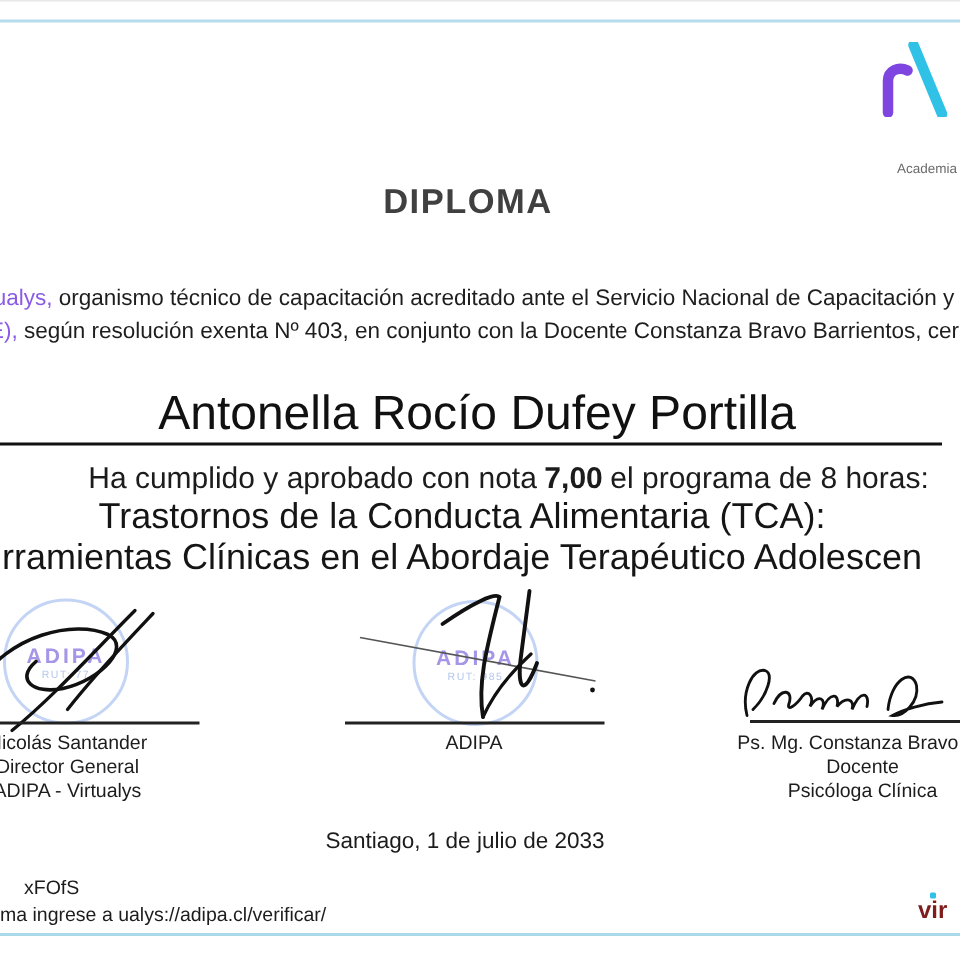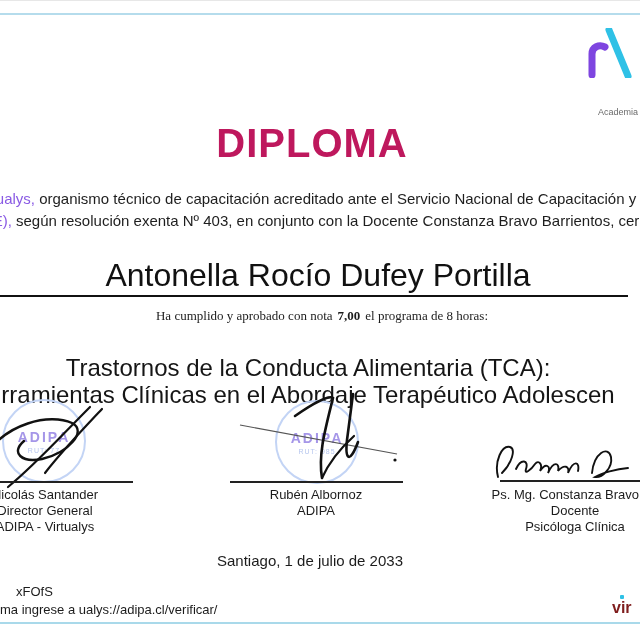--- a/index.html
+++ b/index.html
@@ -8,30 +8,30 @@
     background:#ffffff;
     font-family:"Liberation Sans", sans-serif;
     color:#1c1c1c;
   }
   .abs{position:absolute;}
   .centered{transform:translateX(-50%);white-space:nowrap;}
   .hairline-top{left:0;top:0;width:640px;height:1px;background:#e7e7e7;}
   .accent-line-top{left:0;top:13px;width:640px;height:2px;background:#b5dcec;}
   .accent-line-bottom{left:0;top:622px;width:640px;height:2px;background:#a9d9ea;}
   .logo-caption{left:598px;top:75px;font-size:9px;color:#6b6b6b;white-space:nowrap;margin-top:32px;}
-  .diploma-title{left:312px;top:121px;font-size:40px;font-weight:bold;letter-spacing:1px;color:#be185d;}
+  .diploma-title{left:312px;top:121px;font-size:23px;font-weight:bold;letter-spacing:1px;color:#404040;}
   .intro{font-size:15px;color:#1e1e1e;}
   .intro .accent{color:#8a5be4;}
   .intro-line1{left:316px;top:190px;}
   .intro-line2{left:316px;top:212px;}
   .recipient-name{left:318px;top:257px;font-size:32px;color:#111;}
   .name-underline{left:0;top:295px;width:628px;height:2px;background:#111;}
-  .ha-line{left:322px;top:308px;font-size:13px;font-family:Liberation Serif, serif;}
+  .ha-line{left:339px;top:308px;font-size:20px;}
   .ha-line .grade{font-weight:700;margin:0 5px;}
-  .course{font-size:24px;color:#151515;margin-top:23px;}
+  .course{font-size:24px;color:#151515;}
   .course-line1{left:308px;top:331px;}
   .course-line2{left:308px;top:358px;}
   .stamp{
     width:84px;height:84px;border-radius:50%;
     border:2px solid #c3d4f5;box-sizing:border-box;
     display:flex;flex-direction:column;align-items:center;justify-content:center;
   }
   .stamp .stamp-label{font-size:14px;font-weight:bold;letter-spacing:2px;color:#a596e8;}
   .stamp .stamp-rut{font-size:7px;color:#b6c6ee;margin-top:2px;letter-spacing:1px;}
   .stamp-left{left:2px;top:399px;}
@@ -106,21 +106,20 @@
 <div class="abs sig-line sig-line-left"></div>
 <div class="abs sig-line sig-line-mid"></div>
 <div class="abs sig-line sig-line-right"></div>
 
 <div class="abs centered sig-block sig-block-left">
   <div>Nicolás Santander</div>
   <div>Director General</div>
   <div>ADIPA - Virtualys</div>
 </div>
 <div class="abs centered sig-block sig-block-mid">
-  <div>Rubén Albornoz</div>
   <div>ADIPA</div>
 </div>
 <div class="abs centered sig-block sig-block-right">
   <div>Ps. Mg. Constanza Bravo Ba</div>
   <div>Docente</div>
   <div>Psicóloga Clínica</div>
 </div>
 
 <div class="abs centered date-line">Santiago, 1 de julio de 2033</div>
 

